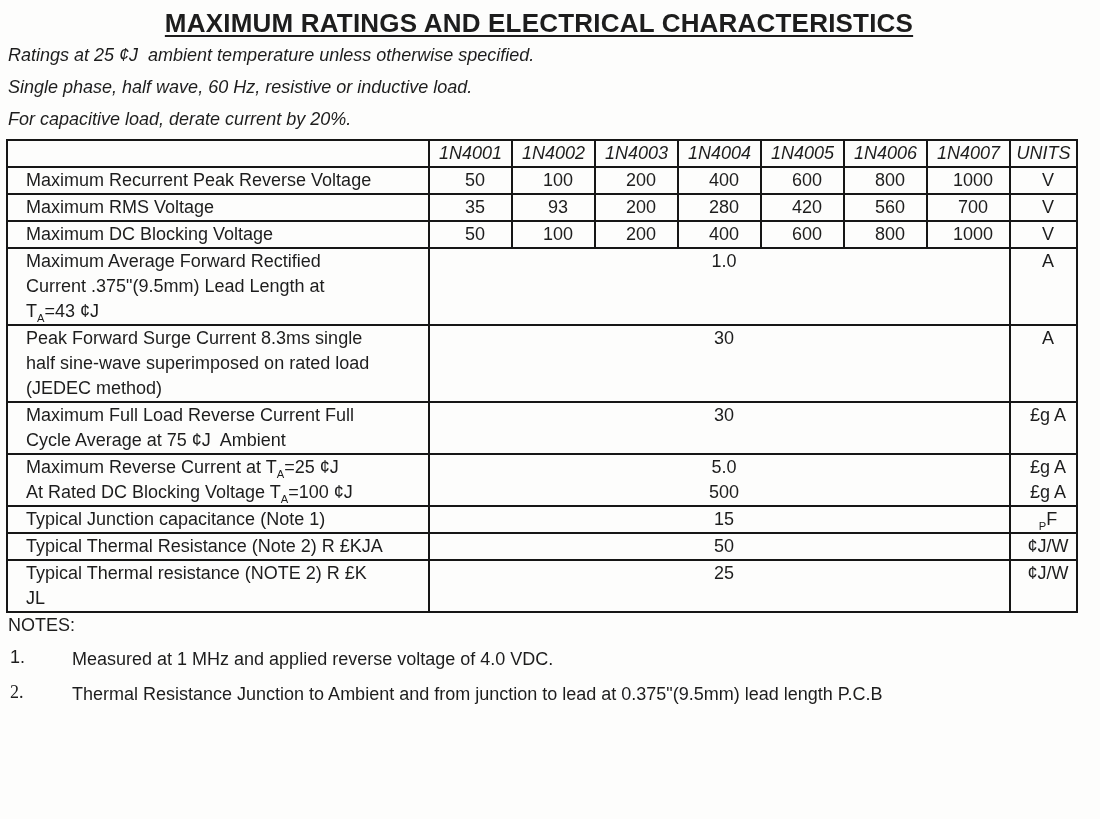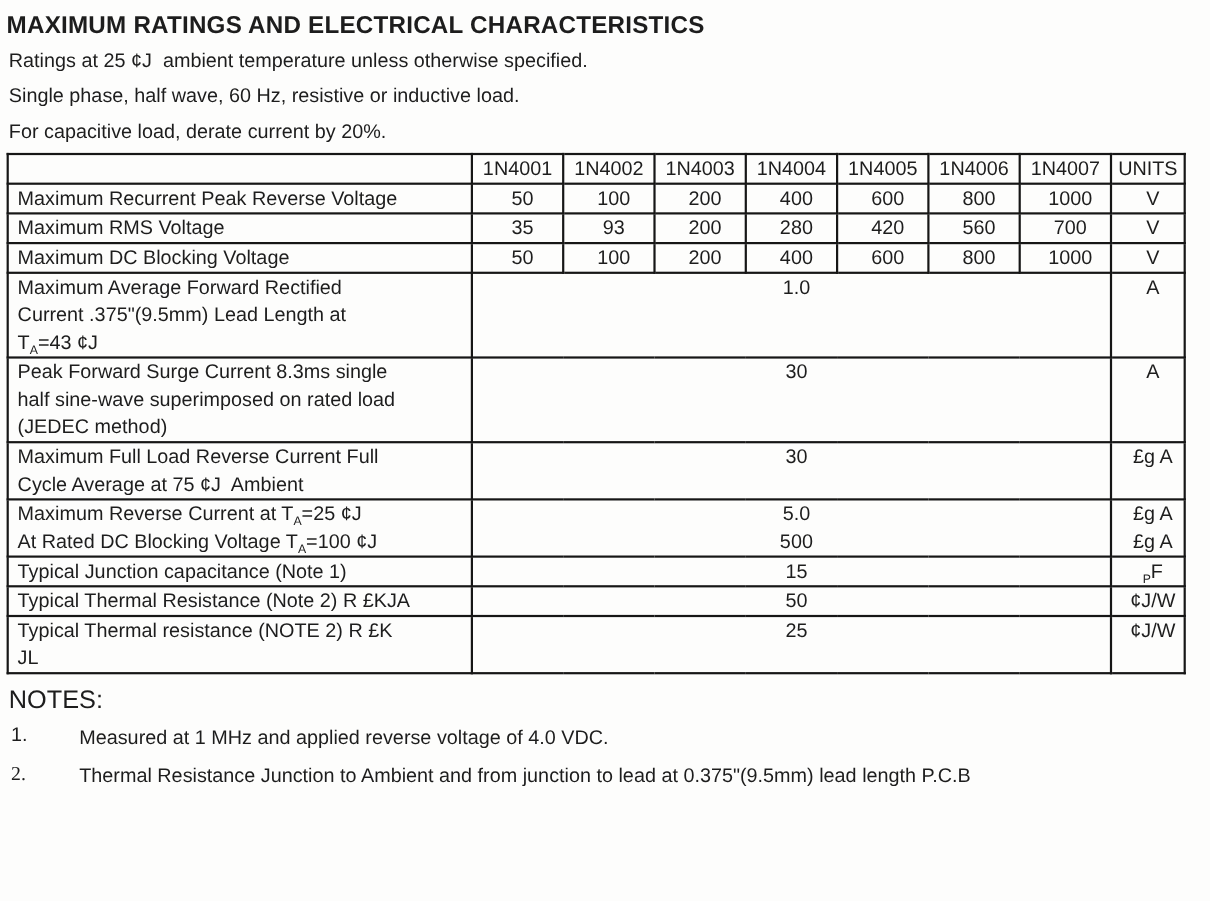--- a/index.html
+++ b/index.html
@@ -3,37 +3,37 @@
 <meta charset="utf-8">
 <style>
   html,body{margin:0;padding:0;background:#fdfdfc;}
   body{
     width:1100px;height:819px;overflow:hidden;
     font-family:"Liberation Sans","DejaVu Sans",sans-serif;
     color:#1d1d1d;
   }
   .page{padding:6px 0 0 6px;}
   .title{
-    font-weight:bold;font-size:22px;line-height:26px;
-    text-decoration-thickness:2px;text-underline-offset:3px;
+    text-align:center;font-weight:bold;font-size:26px;line-height:26px;
+    text-decoration:underline;text-decoration-thickness:2px;text-underline-offset:3px;
     margin:4px 28px 2px 0;letter-spacing:.2px;
   }
-  .intro{font-size:18px;line-height:25px;margin:7px 0 0 2px;white-space:pre-wrap;}
+  .intro{font-size:18px;line-height:25px;margin:7px 0 0 2px;white-space:pre-wrap;font-style:italic;}
   table{border-collapse:collapse;table-layout:fixed;width:1070px;margin-top:7px;}
   td,th{
     border:2px solid #161616;padding:0 3px;vertical-align:top;
     font-size:18px;font-weight:normal;
   }
   th{text-align:center;}
-  td.lbl{text-align:left;padding-left:8px;}
+  td.lbl{text-align:left;padding-left:18px;}
   td.val,td.unit{text-align:center;padding-left:12px;}
   .ln{white-space:pre-wrap;line-height:25px;}
-  thead .ln{line-height:25px;}
+  thead .ln{line-height:25px;font-style:italic;}
   sub{font-size:0.62em;line-height:0;}
-  .notes-heading{font-size:23px;line-height:25px;margin:11px 0 0 2px;}
+  .notes-heading{font-size:18px;line-height:25px;margin:0 0 0 2px;}
   .note-item{display:flex;font-size:18px;margin-top:7px;}
   .note-num{width:44px;flex:0 0 44px;padding-left:4px;line-height:28px;}
   .note-item:nth-child(2) .note-num{font-family:"Liberation Serif","DejaVu Serif",serif;}
   .note-text{flex:1;margin-left:18px;}
   .note-text .ln{line-height:28px;}
 </style>
 </head>
 <body>
 
 <div class="page">

